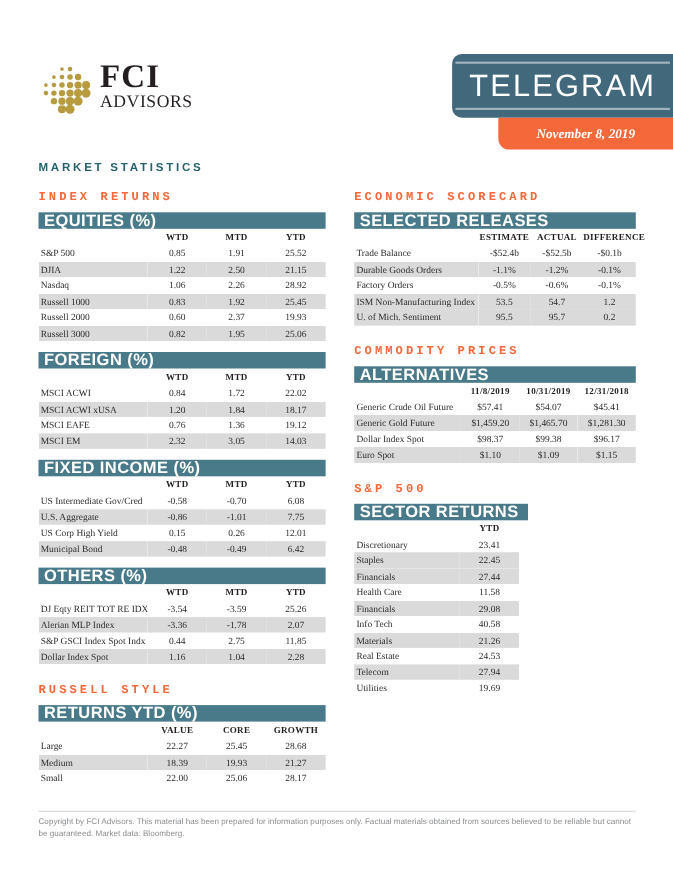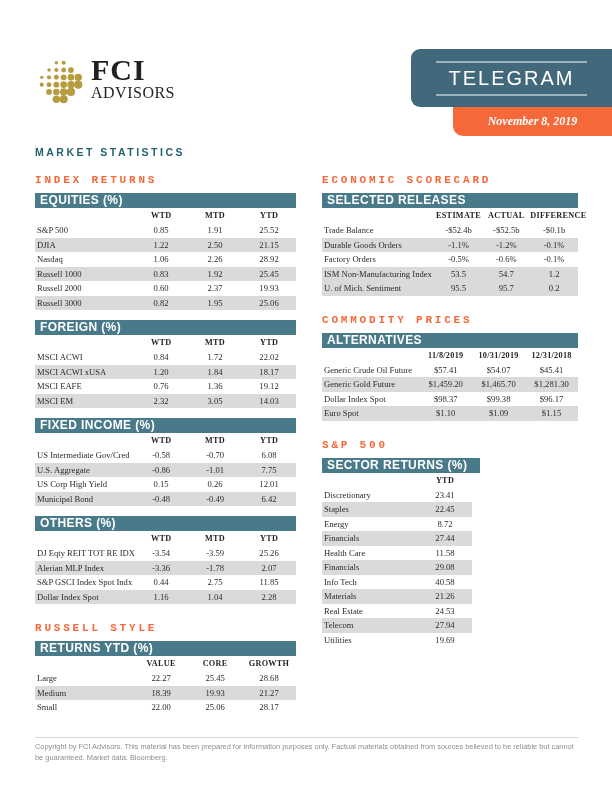--- a/index.html
+++ b/index.html
@@ -15,21 +15,21 @@
   .logo-fci { font-family:"Liberation Serif", serif; font-weight:700; font-size:30px; line-height:28px; letter-spacing:1px; }
   .logo-advisors { font-family:"Liberation Serif", serif; font-size:16px; line-height:16px; letter-spacing:0.5px; margin-top:1px; }
 
   .badge {
     position:absolute; right:0; top:49px; width:201px; height:58px;
     background:#42687c; border-radius:9px 0 0 9px;
     display:flex; align-items:center; justify-content:center;
   }
   .badge-inner {
     font-family:"Liberation Sans", sans-serif; color:#ffffff;
-    font-size:20px; letter-spacing:2px; padding:4px 12px;
+    font-size:28px; letter-spacing:2px; padding:4px 12px;
     border-top:2px solid #9db3bd; border-bottom:2px solid #9db3bd;
   }
   .date-banner {
     position:absolute; right:0; top:107px; width:159px; height:29px;
     background:#f4683a; border-radius:0 0 0 10px;
     color:#ffffff; font-family:"Liberation Serif", serif; font-style:italic; font-weight:700;
     font-size:12px; line-height:29px; text-align:center;
   }
 
   .page-title {
@@ -45,21 +45,21 @@
 
   .section-title {
     font-family:Liberation Mono, monospace; font-weight:700; font-size:11px;
     letter-spacing:2.8px; color:#f4683a; margin:0 0 7px 0;
   }
   .section + .section .section-title { margin-top:18px; }
 
   .stat-table { margin-bottom:10px; }
   .bar {
     background:#497a89; color:#ffffff; height:15px; line-height:15px;
-    font-family:"Liberation Sans", sans-serif; font-weight:700; font-size:12px;
+    font-family:"Liberation Sans", sans-serif; font-weight:700; font-size:15px;
     letter-spacing:0.4px; padding-left:5px; box-sizing:border-box;
   }
   .stat-table table { border-collapse:collapse; width:100%; table-layout:fixed; }
   .stat-table th {
     font-family:"Liberation Serif", serif; font-weight:700; font-size:8.2px;
     color:#231f20; height:15px; padding:0; text-align:center; letter-spacing:0.3px;
   }
   .stat-table th.lbl { text-align:left; }
   .stat-table td {
     font-family:"Liberation Serif", serif; font-size:8.6px; color:#2b2b2b;
@@ -484,24 +484,20 @@
             </thead>
             <tbody>
               <tr class="">
                 <td class="lbl">Discretionary</td>
                 <td class="num">23.41</td>
               </tr>
               <tr class="stripe">
                 <td class="lbl">Staples</td>
                 <td class="num">22.45</td>
               </tr>
-              <tr class="">
-                <td class="lbl">Energy</td>
-                <td class="num">8.72</td>
-              </tr>
               <tr class="stripe">
                 <td class="lbl">Financials</td>
                 <td class="num">27.44</td>
               </tr>
               <tr class="">
                 <td class="lbl">Health Care</td>
                 <td class="num">11.58</td>
               </tr>
               <tr class="stripe">
                 <td class="lbl">Financials</td>

